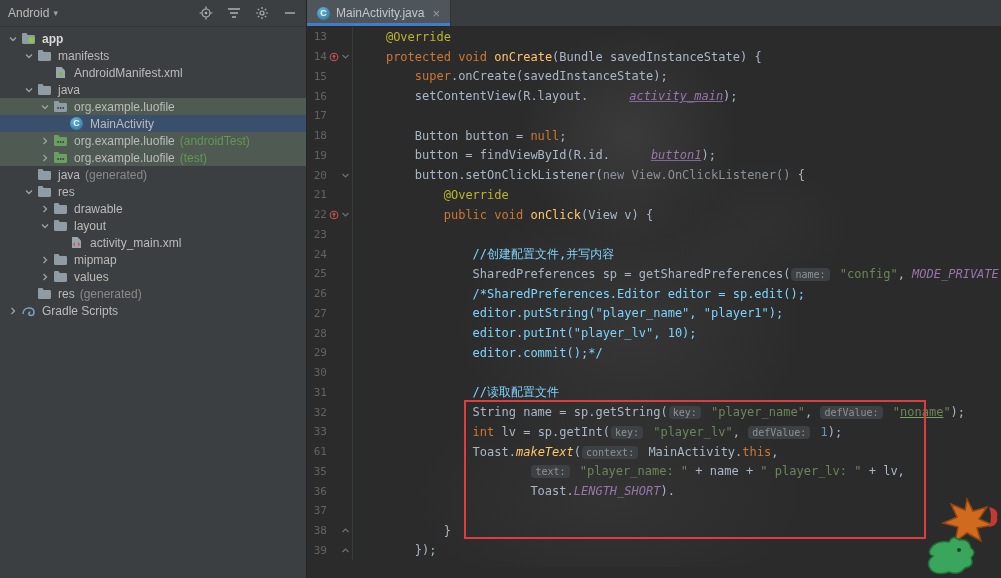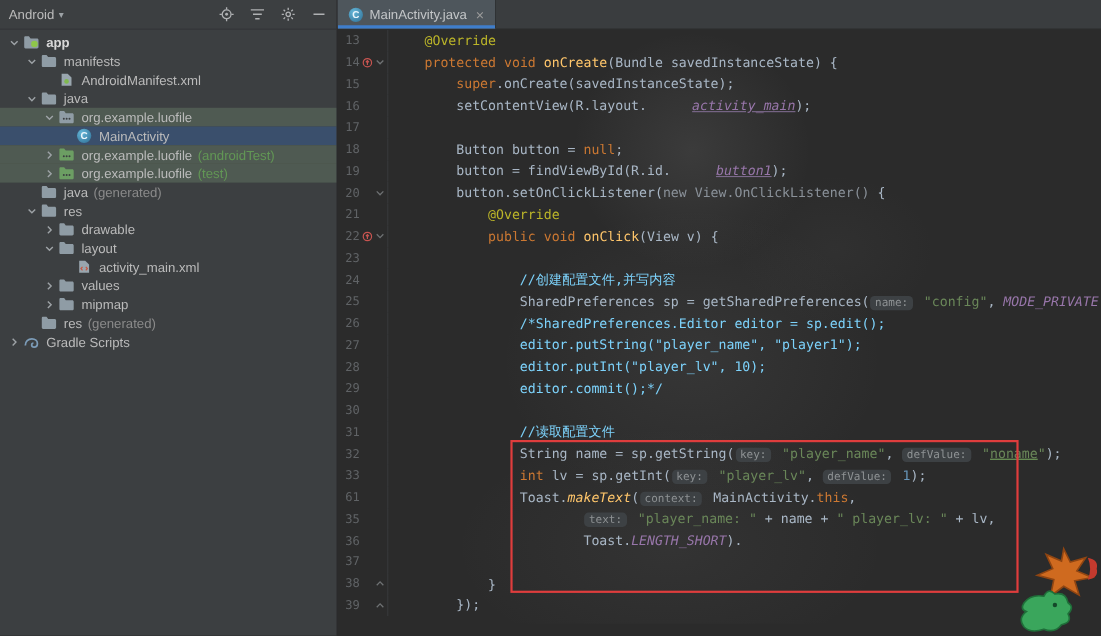--- a/index.html
+++ b/index.html
@@ -302,35 +302,35 @@
           <span class="chev-slot">
             <svg width="10" height="10" viewBox="0 0 10 10">
               <polyline points="3.5,2 6.5,5 3.5,8" fill="none" stroke="#9da2a6" stroke-width="1.3"></polyline>
             </svg>
           </span>
           <span class="tree-ico">
             <svg width="15" height="13" viewBox="0 0 15 13">
               <path d="M1 2.2C1 1.5 1.5 1 2.2 1h3.1l1.5 1.9h5.9c.7 0 1.3.6 1.3 1.3v6.6c0 .7-.6 1.2-1.3 1.2H2.2C1.5 12 1 11.5 1 10.8z" fill="#8f9ca5"></path>
             </svg>
           </span>
+          <span class="lbl">mipmap</span>
+        </div>
+        <div class="trow">
+          <span style="flex: 0 0 auto; width: 38px;"></span>
+          <span class="chev-slot">
+            <svg width="10" height="10" viewBox="0 0 10 10">
+              <polyline points="3.5,2 6.5,5 3.5,8" fill="none" stroke="#9da2a6" stroke-width="1.3"></polyline>
+            </svg>
+          </span>
+          <span class="tree-ico">
+            <svg width="15" height="13" viewBox="0 0 15 13">
+              <path d="M1 2.2C1 1.5 1.5 1 2.2 1h3.1l1.5 1.9h5.9c.7 0 1.3.6 1.3 1.3v6.6c0 .7-.6 1.2-1.3 1.2H2.2C1.5 12 1 11.5 1 10.8z" fill="#8f9ca5"></path>
+            </svg>
+          </span>
           <span class="lbl">values</span>
-        </div>
-        <div class="trow">
-          <span style="flex: 0 0 auto; width: 38px;"></span>
-          <span class="chev-slot">
-            <svg width="10" height="10" viewBox="0 0 10 10">
-              <polyline points="3.5,2 6.5,5 3.5,8" fill="none" stroke="#9da2a6" stroke-width="1.3"></polyline>
-            </svg>
-          </span>
-          <span class="tree-ico">
-            <svg width="15" height="13" viewBox="0 0 15 13">
-              <path d="M1 2.2C1 1.5 1.5 1 2.2 1h3.1l1.5 1.9h5.9c.7 0 1.3.6 1.3 1.3v6.6c0 .7-.6 1.2-1.3 1.2H2.2C1.5 12 1 11.5 1 10.8z" fill="#8f9ca5"></path>
-            </svg>
-          </span>
-          <span class="lbl">mipmap</span>
         </div>
         <div class="trow">
           <span style="flex: 0 0 auto; width: 22px;"></span>
           <span class="chev-slot"></span>
           <span class="tree-ico">
             <svg width="15" height="13" viewBox="0 0 15 13">
               <path d="M1 2.2C1 1.5 1.5 1 2.2 1h3.1l1.5 1.9h5.9c.7 0 1.3.6 1.3 1.3v6.6c0 .7-.6 1.2-1.3 1.2H2.2C1.5 12 1 11.5 1 10.8z" fill="#8f9ca5"></path>
             </svg>
           </span>
           <span class="lbl">res</span>

